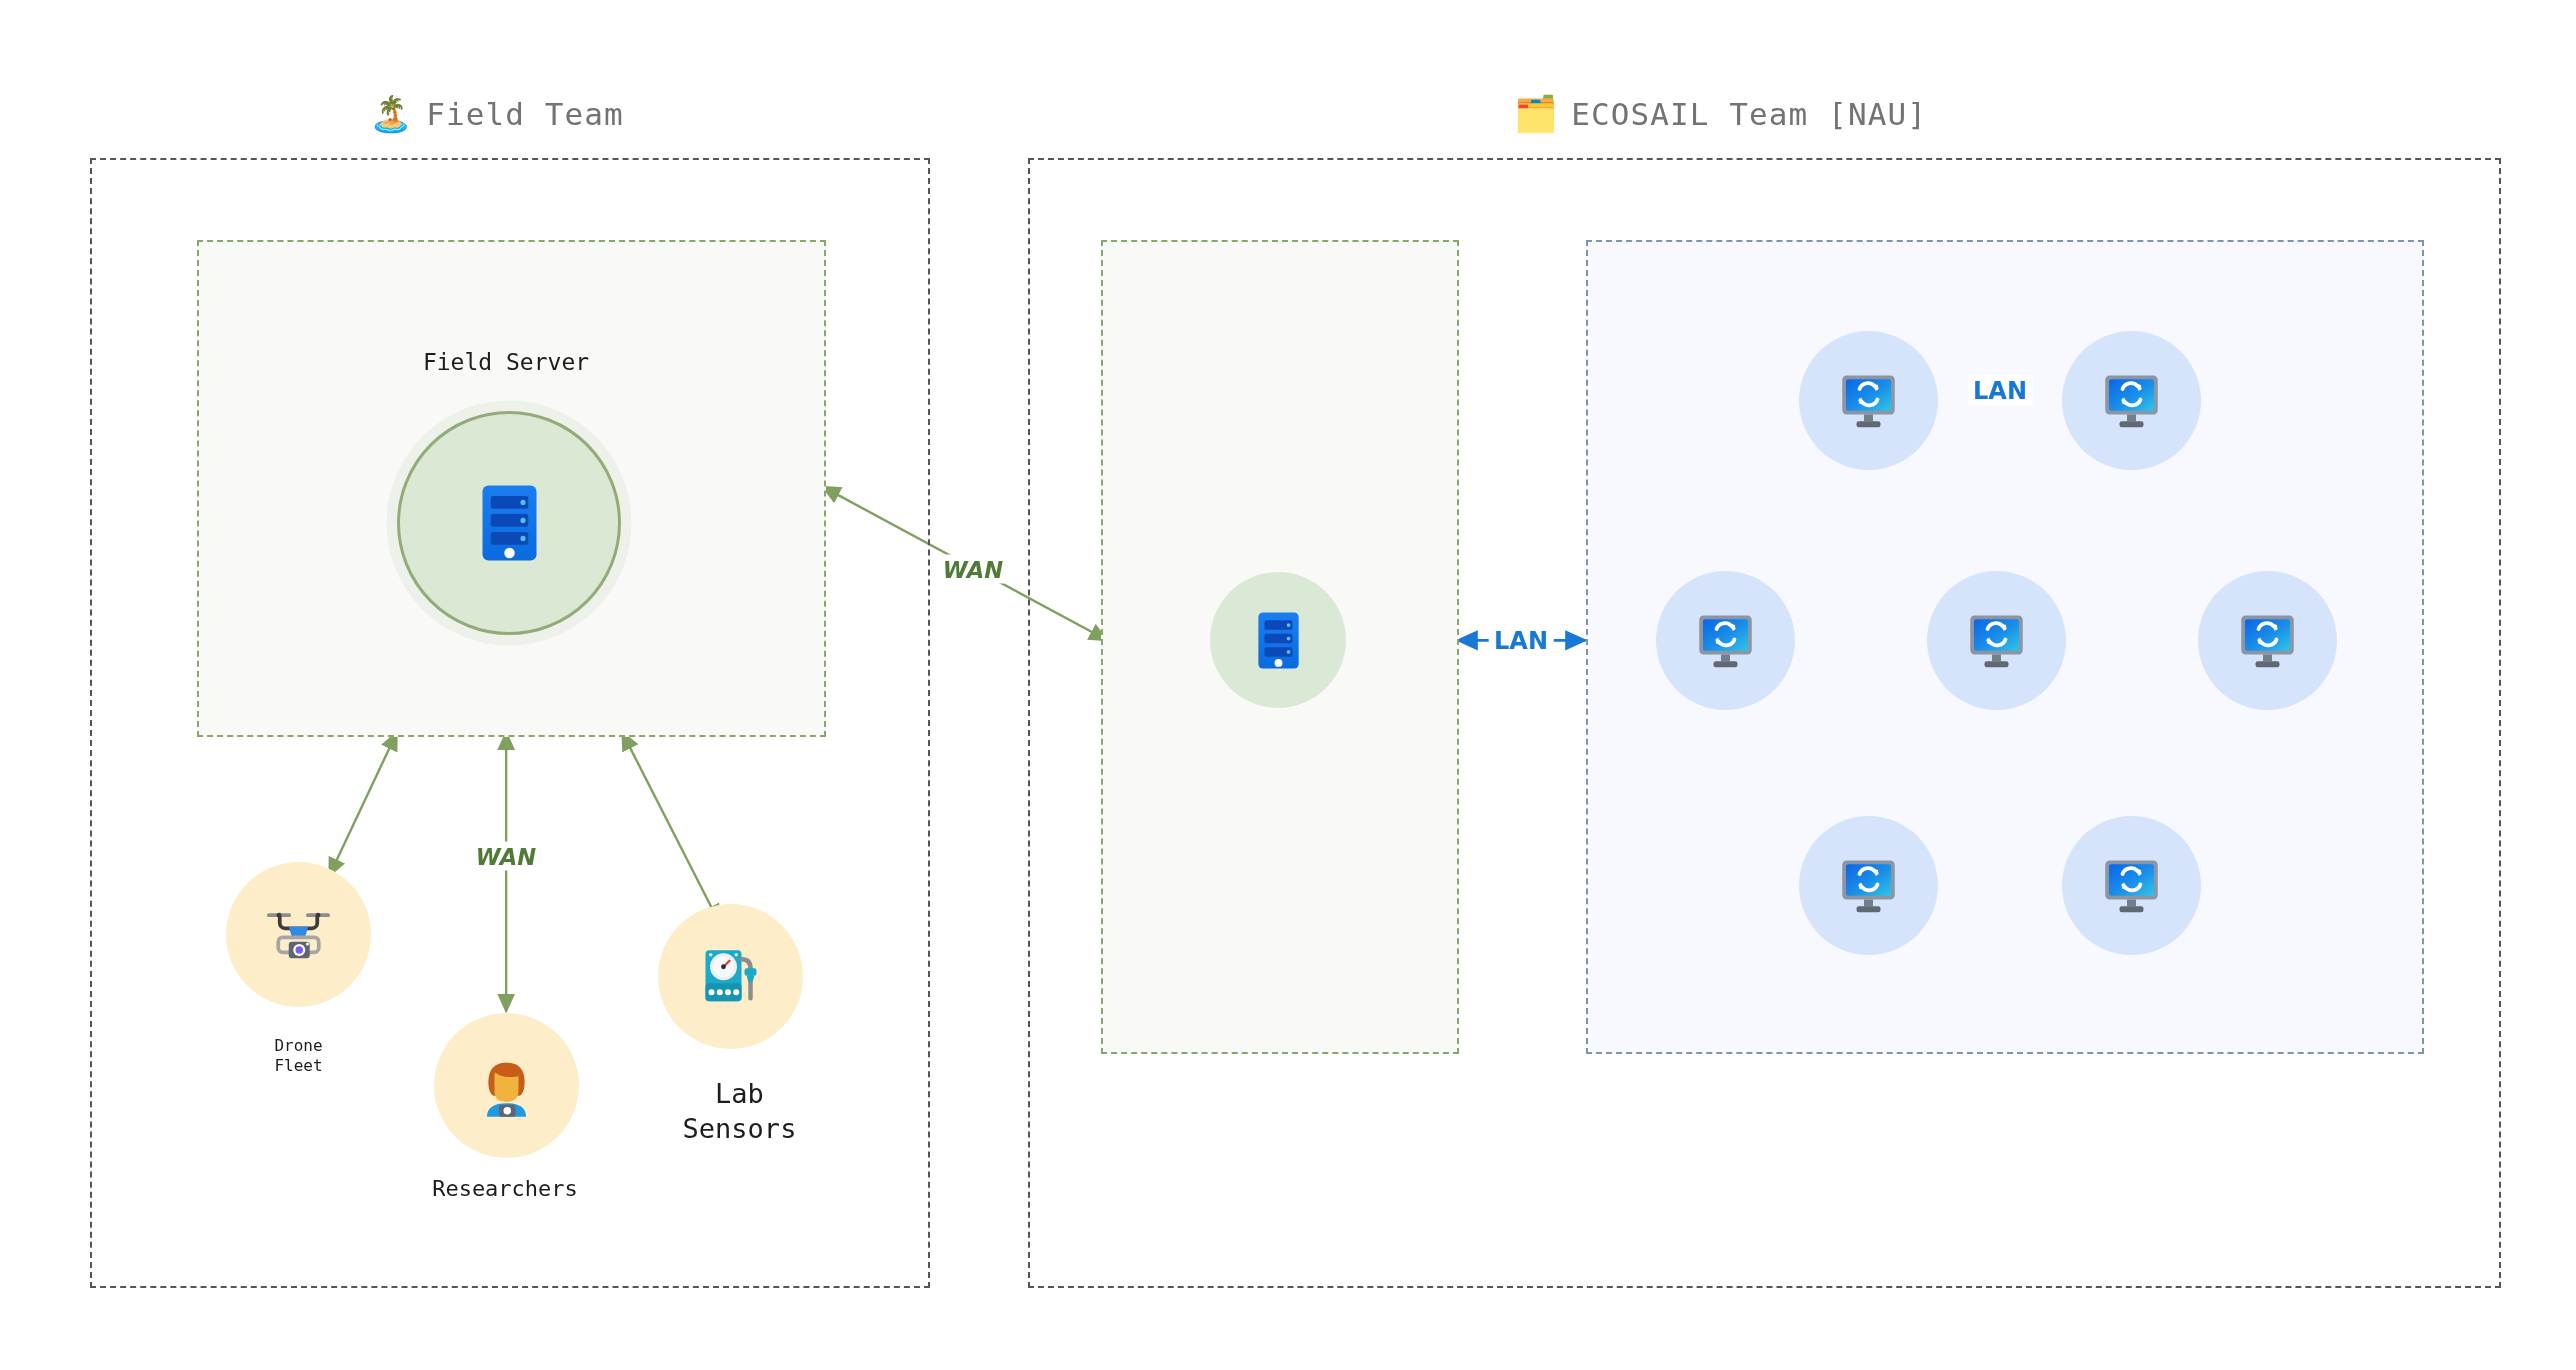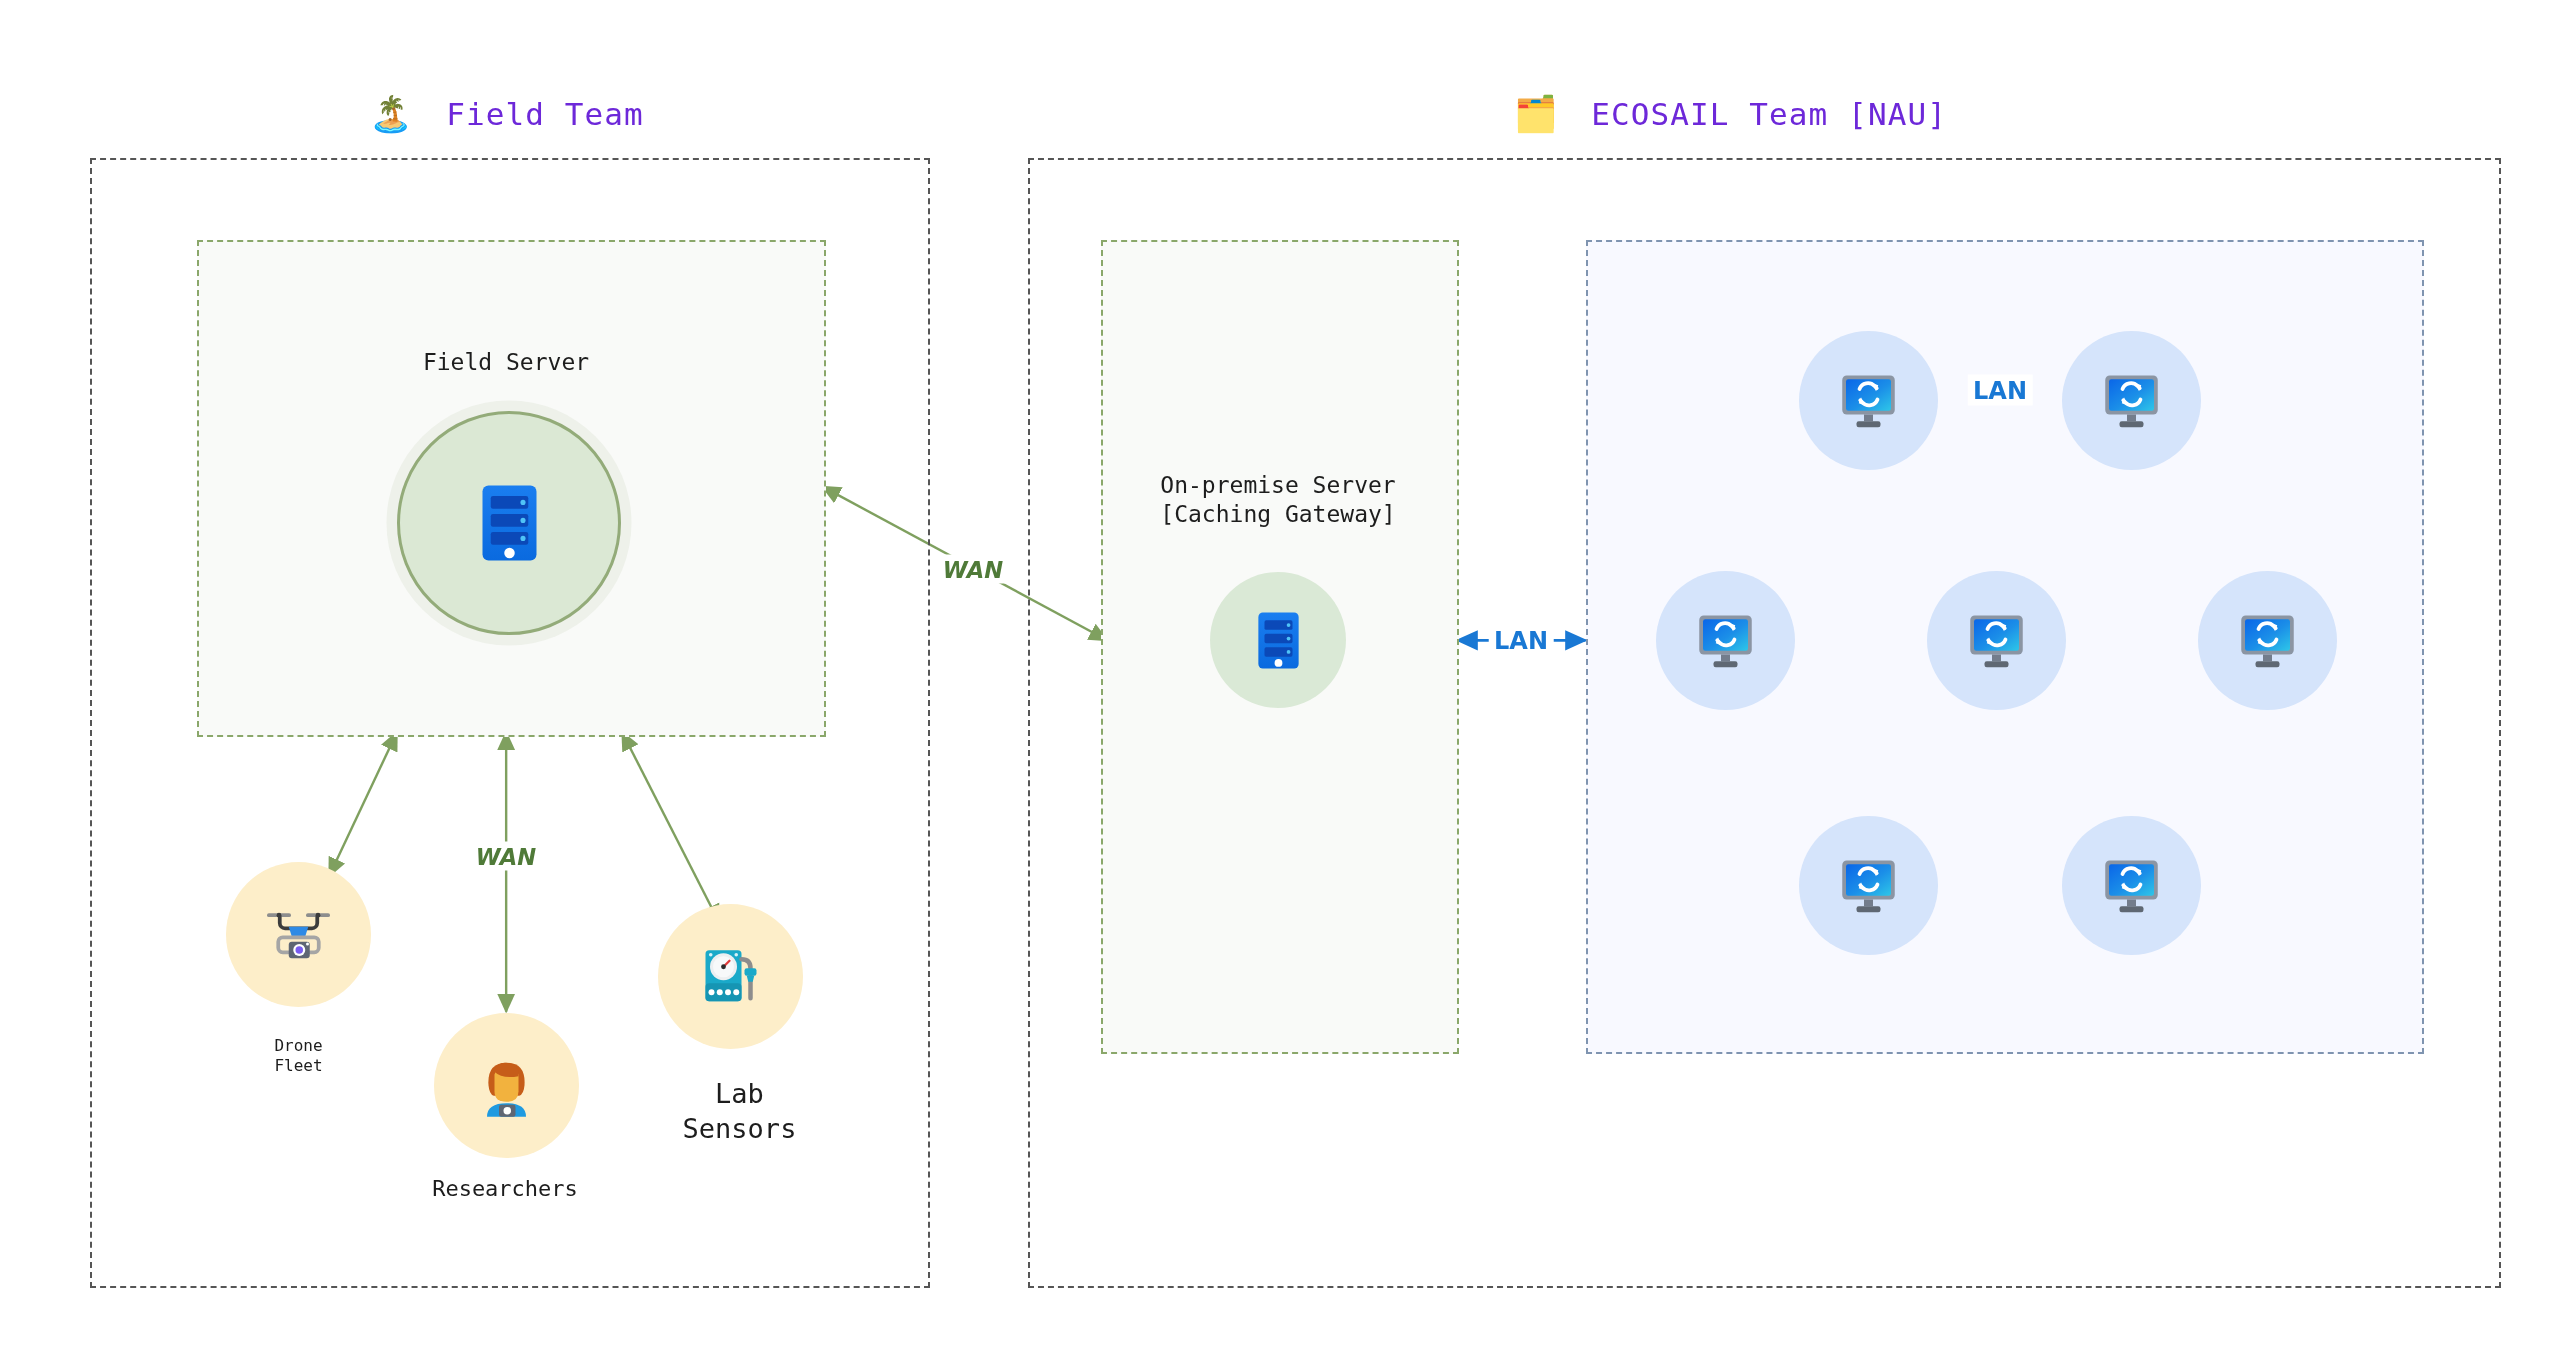--- a/index.html
+++ b/index.html
@@ -15,21 +15,21 @@
   .zone-header{
     position:absolute;display:flex;align-items:center;gap:13.6px;
     white-space:nowrap;
   }
   .zone-header .z-emoji{
     font-family:"DejaVu Sans","Liberation Sans",sans-serif;
     font-size:35px;line-height:1;display:block;
   }
   .zone-header .z-title{
     font-family:"DejaVu Sans Mono","Liberation Mono",monospace;
-    font-size:31px;color:#6d28d9;letter-spacing:1.1px;margin-left:20px;
+    font-size:31px;color:#737373;letter-spacing:1.1px;
   }
 
   
   .zone-box{
     position:absolute;border:2.3px dashed #555555;background:transparent;
   }
   .inner-box{
     position:absolute;border:2.3px dashed #8aa76a;background:#f9faf8;
   }
   .cluster-box{
@@ -204,22 +204,20 @@
       <circle cx="36" cy="60" r="4" fill="#ffffff"></circle>
       <circle cx="47" cy="60" r="4" fill="#ffffff"></circle>
       <path d="M54 16 q12 0 12 12 v40" stroke="#8d8d8d" stroke-width="6" fill="none" stroke-linecap="round"></path>
       <rect x="58" y="28" width="16" height="10" rx="3" fill="#1aa9c9"></rect>
       <path d="M61 38 h10 l-2 8 h-6 z" fill="#1aa9c9"></path>
     </svg>
   </div>
   <div class="node-label" style="left:649px;top:1077px;width:181px;font-size:27px;">Lab
 Sensors</div>
 
-  <div class="node-label" style="left:1101px;top:471px;width:354px;font-size:23px;">On-premise Server
-[Caching Gateway]</div>
   <div class="circ circ-green-plain" style="left:1210px;top:572px;width:136px;height:136px;">
     <svg class="ic" width="47" height="59" viewBox="0 0 84 104">
       <rect x="6" y="2" width="72" height="100" rx="8" fill="url(#srvg)"></rect>
       <rect x="17" y="16" width="50" height="17" rx="3" fill="#0b49b8"></rect>
       <rect x="17" y="40" width="50" height="17" rx="3" fill="#0b49b8"></rect>
       <rect x="17" y="64" width="50" height="17" rx="3" fill="#0b49b8"></rect>
       <circle cx="60" cy="24.5" r="3.4" fill="#4fc3f7"></circle>
       <circle cx="60" cy="48.5" r="3.4" fill="#4fc3f7"></circle>
       <circle cx="60" cy="72.5" r="3.4" fill="#4fc3f7"></circle>
       <circle cx="42" cy="92" r="7" fill="#ffffff"></circle>

